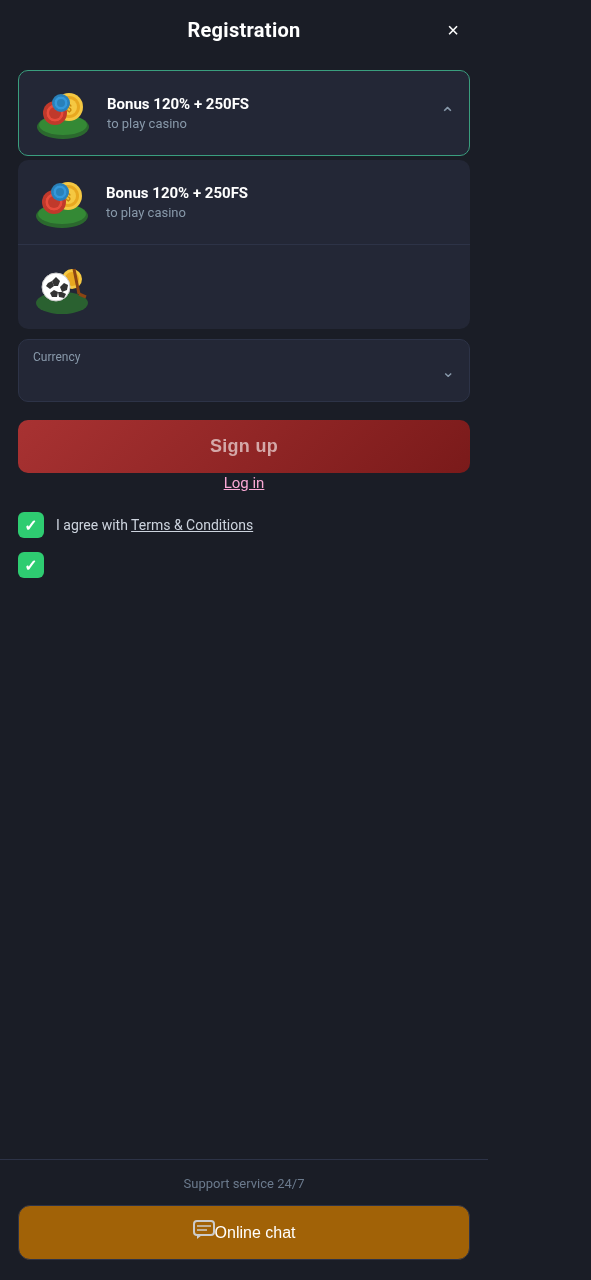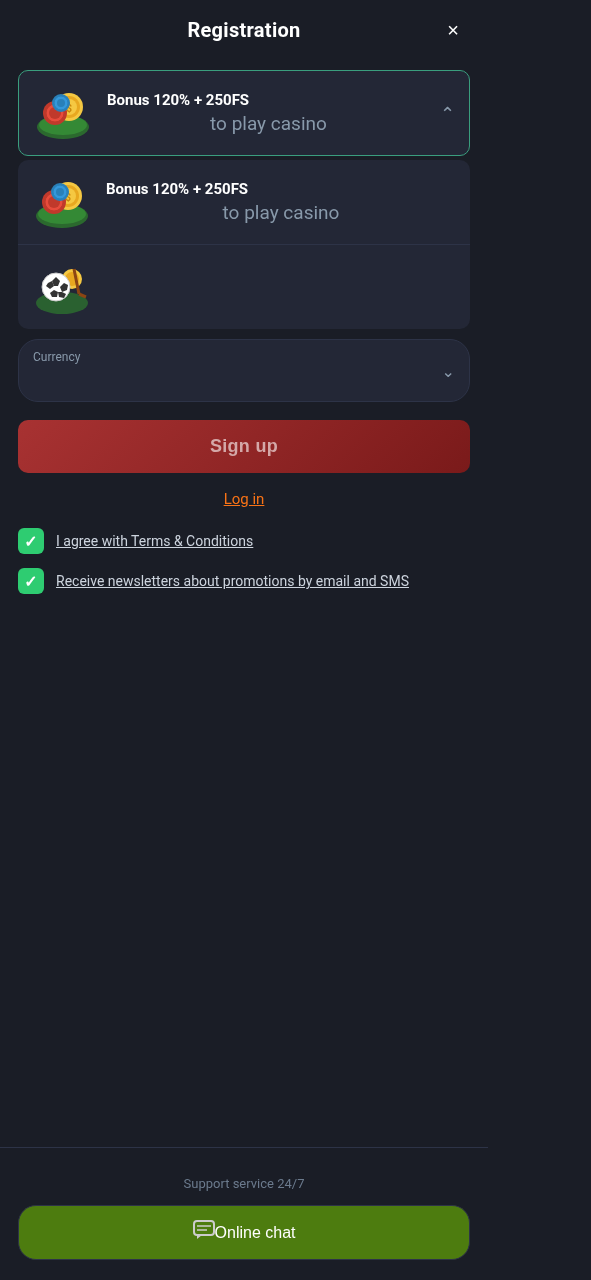--- a/index.html
+++ b/index.html
@@ -99,23 +99,22 @@
     }
 
     .bonus-card-title {
       font-size: 15px;
       font-weight: 700;
       color: #ffffff;
       margin-bottom: 3px;
     }
 
     .bonus-card-subtitle {
-      font-size: 19px;
+      font-size: 13px;
       color: #8899aa;
-      text-align: center;
     }
 
     .bonus-card-chevron {
       color: #8899aa;
       font-size: 18px;
       margin-left: 10px;
     }
 
     .bonus-dropdown-menu {
       background-color: #232736;
@@ -138,21 +137,21 @@
 
     
     .form-group {
       margin-top: 10px;
       margin-bottom: 10px;
     }
 
     .form-input-wrapper {
       position: relative;
       background-color: #232736;
-      border-radius: 20px;
+      border-radius: 10px;
       border: 1px solid #2d3347;
     }
 
     .form-label-inside {
       position: absolute;
       top: 10px;
       left: 14px;
       font-size: 12px;
       color: #8899aa;
     }
@@ -184,39 +183,38 @@
       width: 100%;
       background: linear-gradient(135deg, #a83232 0%, #7a1a1a 100%);
       border: none;
       border-radius: 10px;
       padding: 16px;
       font-size: 18px;
       font-weight: 600;
       color: #d4a8a8;
       cursor: pointer;
       margin-top: 8px;
-      margin-bottom: 16px;
       letter-spacing: 0.3px;
     }
 
     
     .login-section {
       text-align: center;
       margin-bottom: 20px;
     }
 
     .login-text {
       font-size: 14px;
       color: #6b7a8d;
       margin-bottom: 6px;
     }
 
     .login-link {
       font-size: 15px;
-      color: #f97316;
+      color: #f9a8d4;
       text-decoration: underline;
       cursor: pointer;
       display: inline-block;
     }
 
     
     .checkbox-section {
       margin-top: 8px;
     }
 
@@ -243,52 +241,51 @@
       color: #ffffff;
       font-size: 16px;
       font-weight: 700;
     }
 
     .checkbox-label {
       font-size: 14px;
       color: #cdd4de;
       line-height: 1.5;
       padding-top: 3px;
-      text-decoration: underline;
     }
 
     .checkbox-label a {
       color: #cdd4de;
       text-decoration: underline;
     }
 
     
     .footer {
       margin-top: auto;
-      padding: 28px 18px 20px;
+      padding: 16px 18px 20px;
       border-top: 1px solid #2d3347;
     }
 
     .support-text {
       text-align: center;
       font-size: 13px;
       color: #6b7a8d;
       margin-bottom: 14px;
     }
 
     .footer-buttons {
       display: flex;
       gap: 12px;
     }
 
     .footer-btn {
       flex: 1;
-      background-color: #4d7c0f;
+      background-color: #a16207;
       border: 1.5px solid #2d3347;
-      border-radius: 18px;
+      border-radius: 12px;
       padding: 14px 10px;
       color: #ffffff;
       font-size: 16px;
       font-weight: 500;
       cursor: pointer;
       display: flex;
       align-items: center;
       justify-content: center;
     }
 
@@ -443,21 +440,20 @@
         </div>
         <div class="checkbox-label">
           I agree with <a href="#">Terms &amp; Conditions</a>
         </div>
       </div>
 
       <div class="checkbox-item">
         <div class="checkbox-box">
           <span class="checkbox-checkmark">✓</span>
         </div>
-        <div class="checkbox-label">Receive newsletters about promotions by email and SMS</div>
       </div>
     </div>
 
     <div class="spacer"></div>
   </div>
 
   <div class="footer">
     <div class="support-text">Support service 24/7</div>
     <div class="footer-buttons">
 

